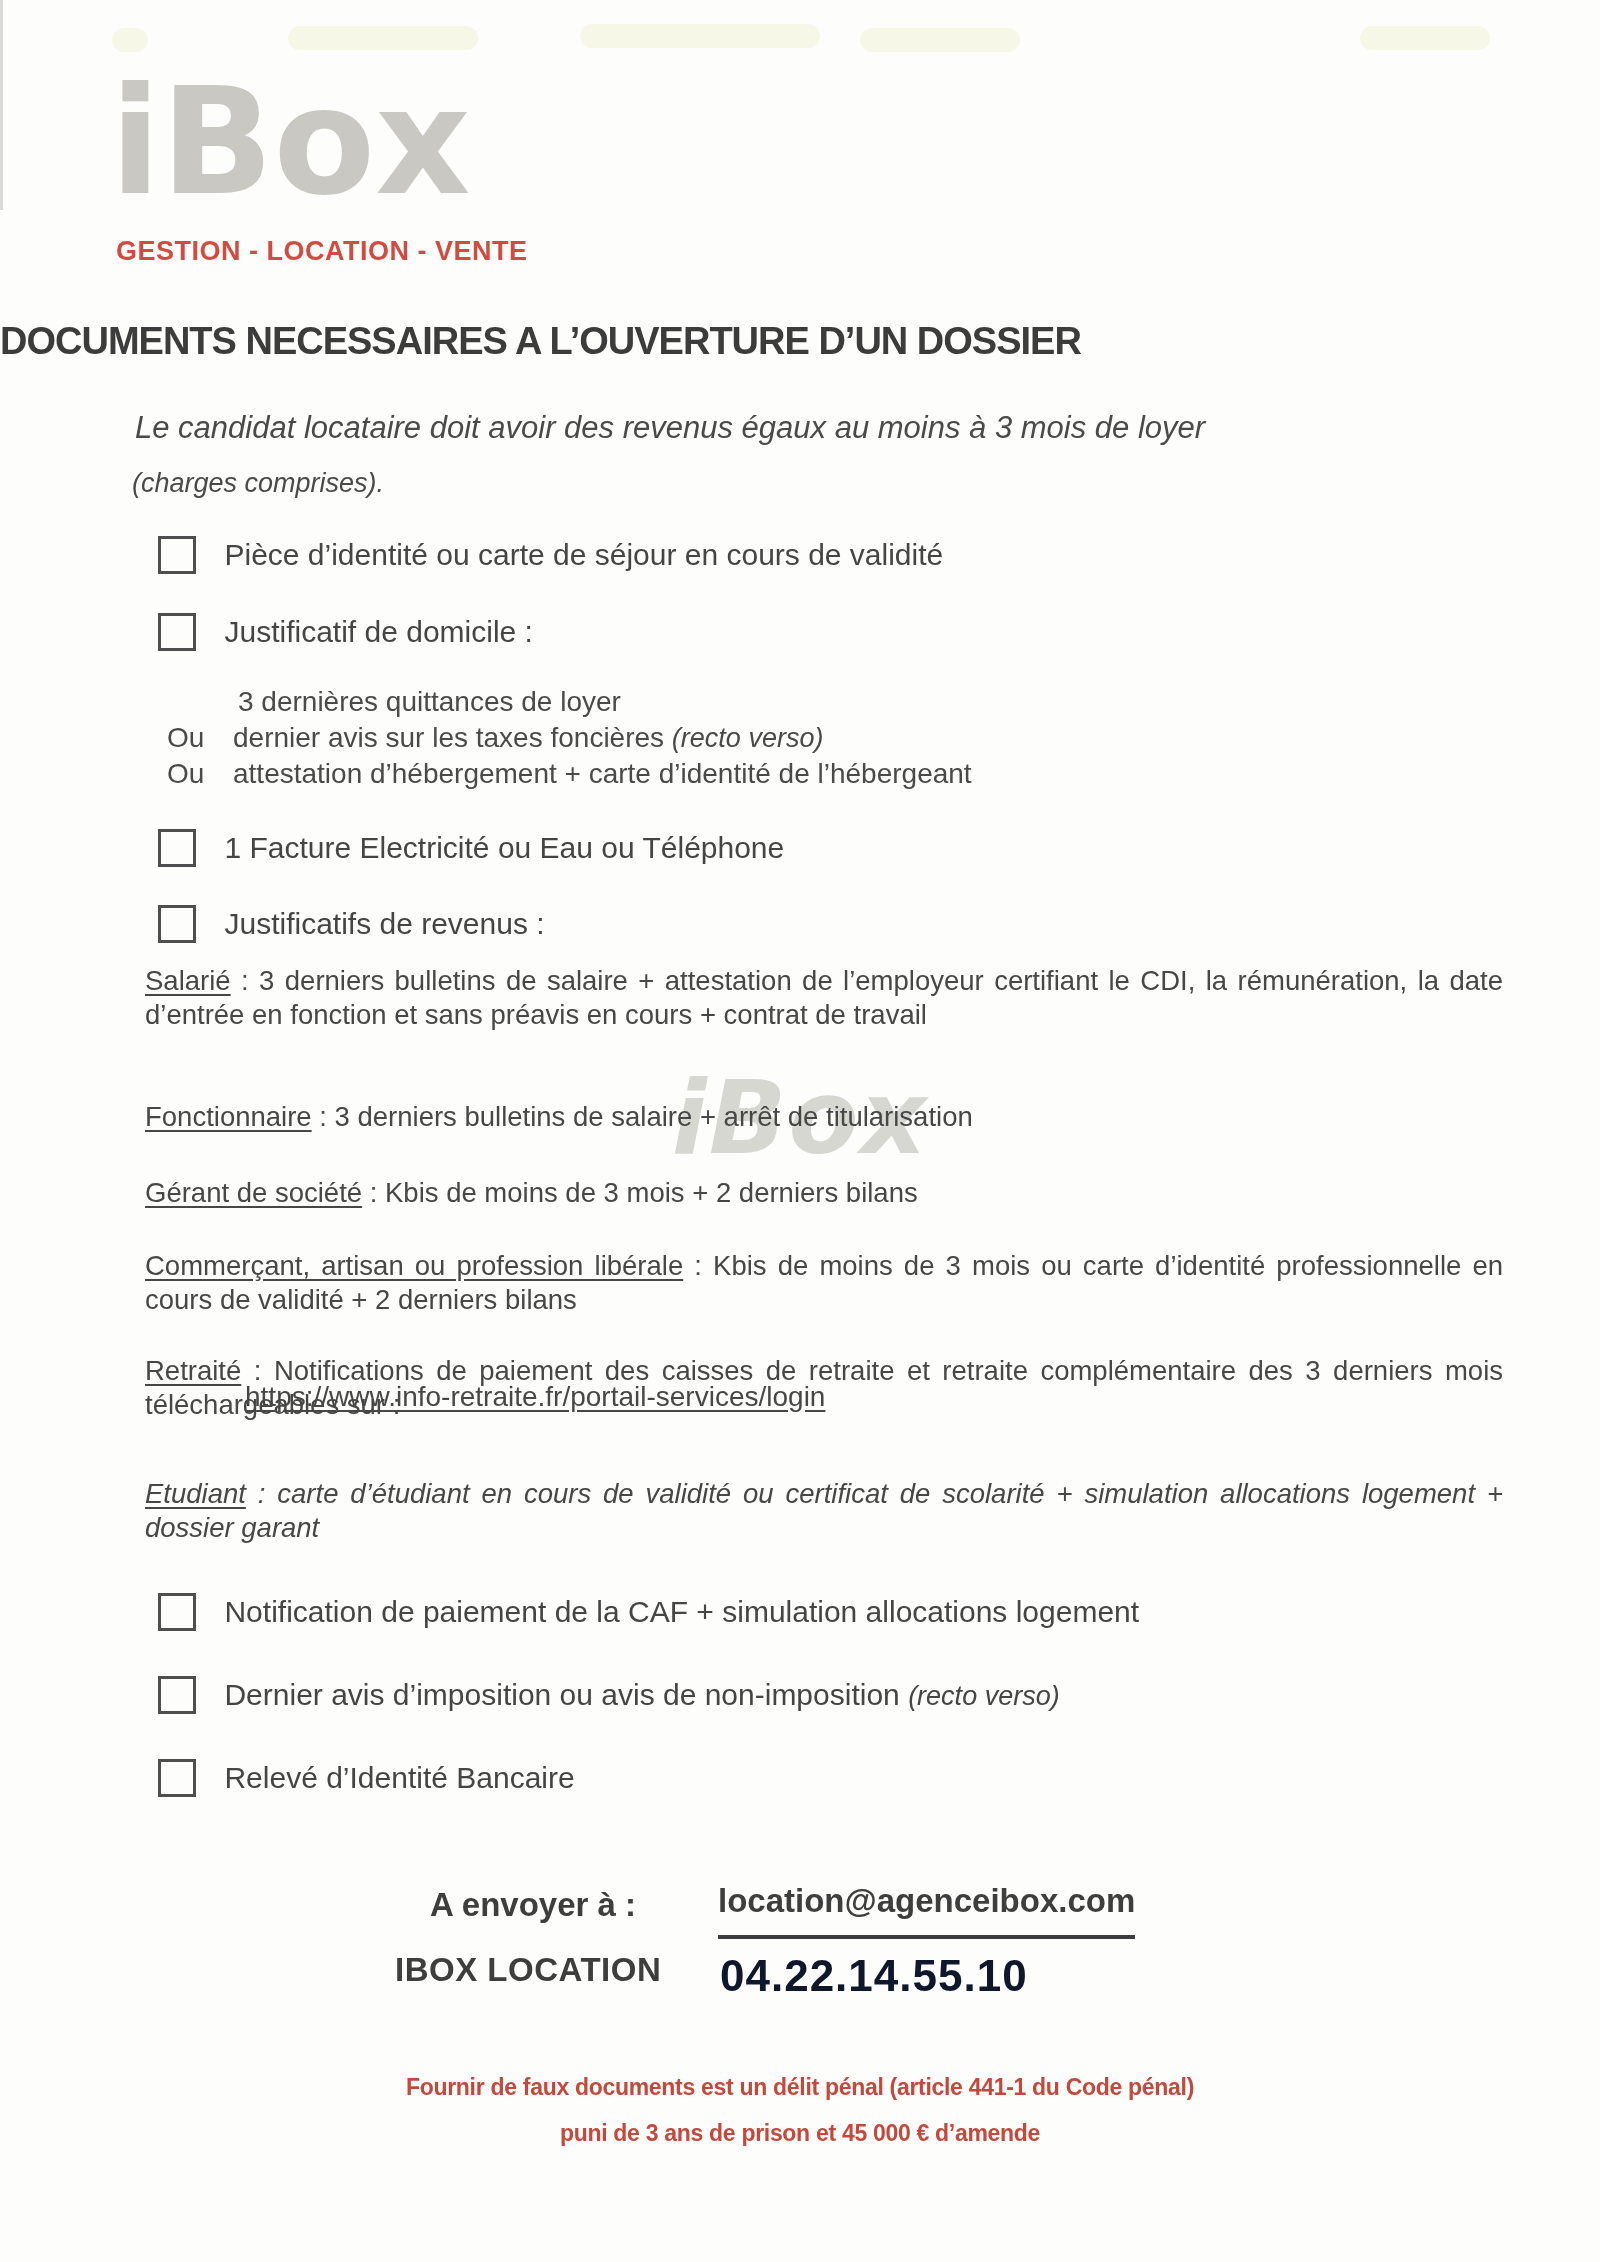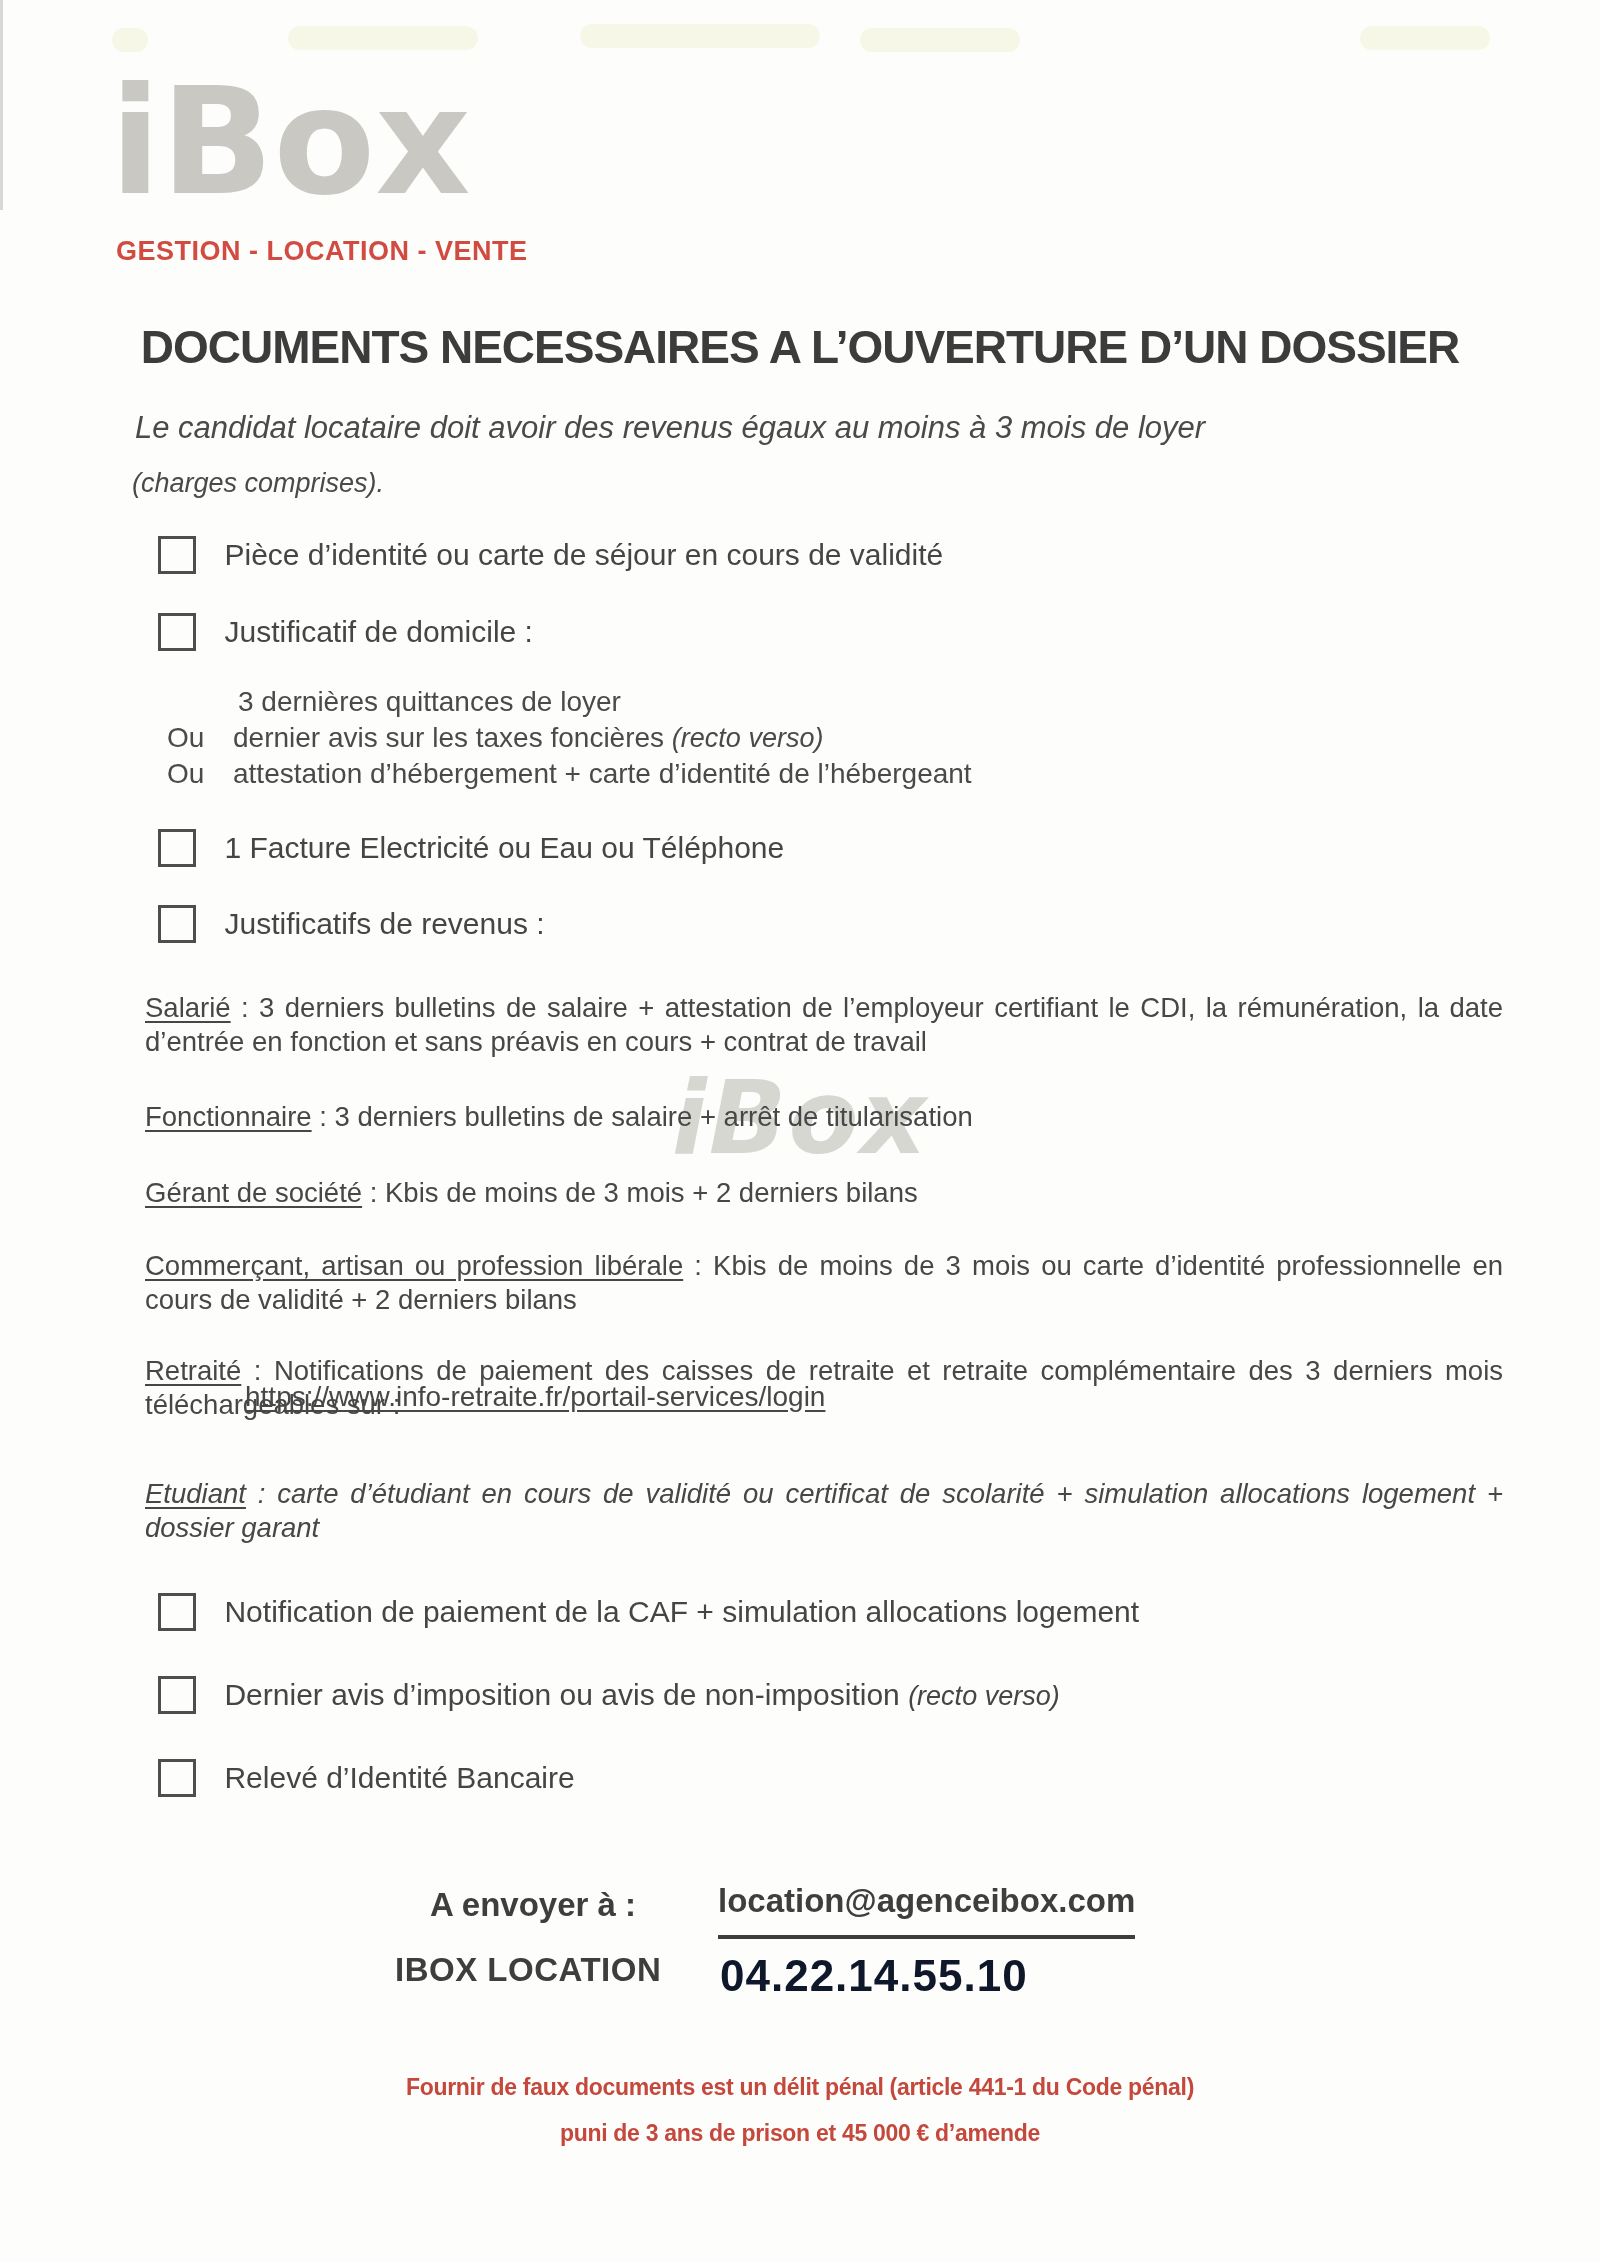--- a/index.html
+++ b/index.html
@@ -23,22 +23,21 @@
     letter-spacing:0px;color:#c9c8c2;
   }
   .tagline{
     position:absolute;left:116px;top:236px;
     font-size:27px;font-weight:600;letter-spacing:.5px;
     color:#d24b41;
   }
   
   .doc-title{
     position:absolute;left:0;top:320px;width:100%;
-    text-align:center;
-    font-size:46px;font-weight:bold;letter-spacing:-1px;
+    font-size:38px;font-weight:bold;letter-spacing:-1px;
     color:#3c3c3c;margin:0;
   }
   
   .intro1{position:absolute;left:135px;top:410px;font-size:31px;font-style:italic;color:#4a4a4a;}
   .intro2{position:absolute;left:132px;top:468px;font-size:27px;font-style:italic;color:#4a4a4a;}
   
   .row{position:absolute;left:158px;height:40px;}
   .cb{
     display:inline-block;vertical-align:middle;
     width:32px;height:32px;background:#fdfdfb;
@@ -130,21 +129,21 @@
   <div class="row" style="top:829px;">
     <span class="cb"></span>
     <span class="lbl">1 Facture Electricité ou Eau ou Téléphone</span>
   </div>
 
   <div class="row" style="top:905px;">
     <span class="cb"></span>
     <span class="lbl">Justificatifs de revenus :</span>
   </div>
 
-  <p class="para" style="top:991px;"><span class="term">Salarié</span><span> : 3 derniers bulletins de salaire + attestation de l’employeur certifiant le CDI, la rémunération, la date d’entrée en fonction et sans préavis en cours + contrat de travail</span></p>
+  <p class="para" style="top:964px;"><span class="term">Salarié</span><span> : 3 derniers bulletins de salaire + attestation de l’employeur certifiant le CDI, la rémunération, la date d’entrée en fonction et sans préavis en cours + contrat de travail</span></p>
 
   <p class="para" style="top:1100px;"><span class="term">Fonctionnaire</span><span> : 3 derniers bulletins de salaire + arrêt de titularisation</span></p>
 
   <p class="para" style="top:1176px;"><span class="term">Gérant de société</span><span> : Kbis de moins de 3 mois + 2 derniers bilans</span></p>
 
   <p class="para" style="top:1249px;"><span class="term">Commerçant, artisan ou profession libérale</span><span> : Kbis de moins de 3 mois ou carte d’identité professionnelle en cours de validité + 2 derniers bilans</span></p>
 
   <p class="para" style="top:1354px;"><span class="term">Retraité</span><span> : Notifications de paiement des caisses de retraite et retraite complémentaire des 3 derniers mois téléchargeables sur :</span></p>
 
   <a class="url-line" href="#">https://www.info-retraite.fr/portail-services/login</a>

